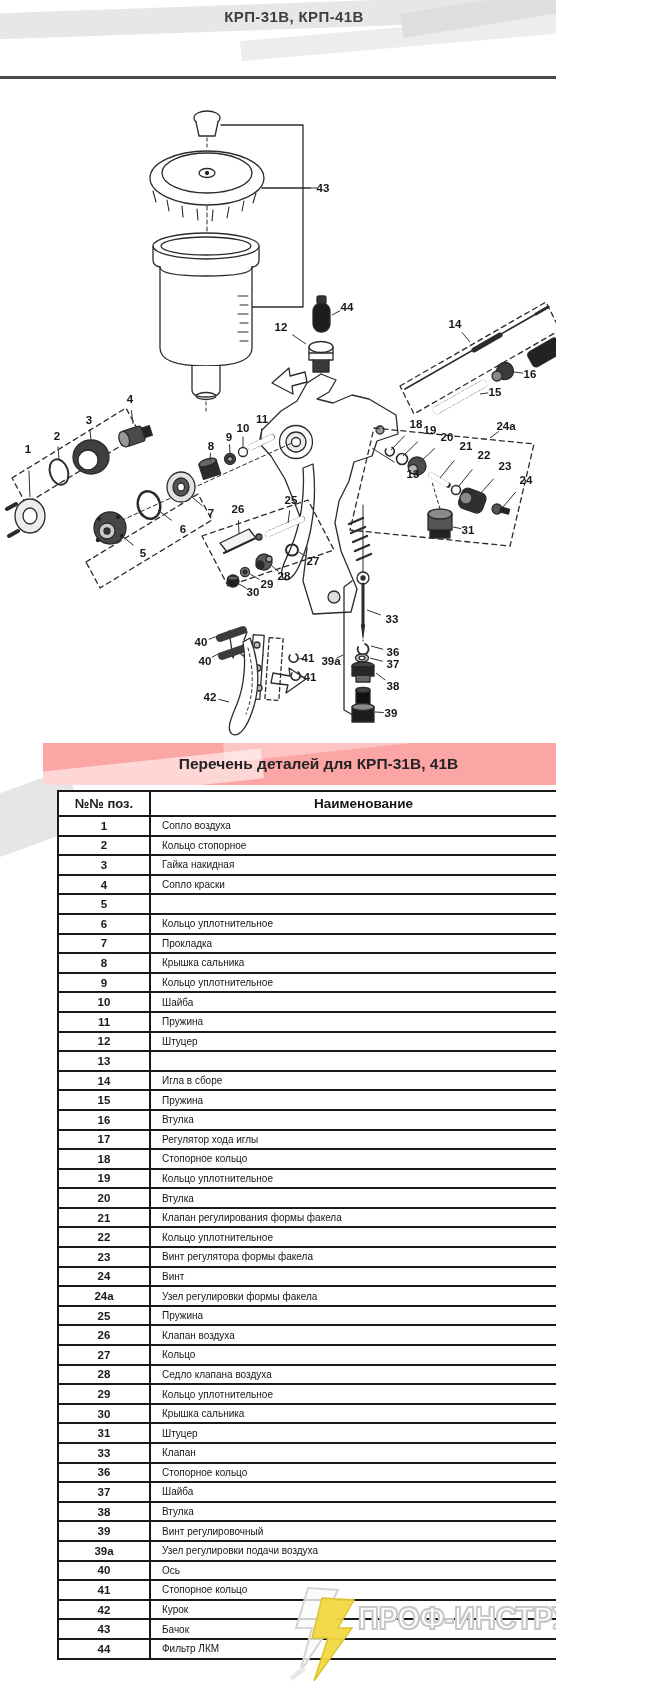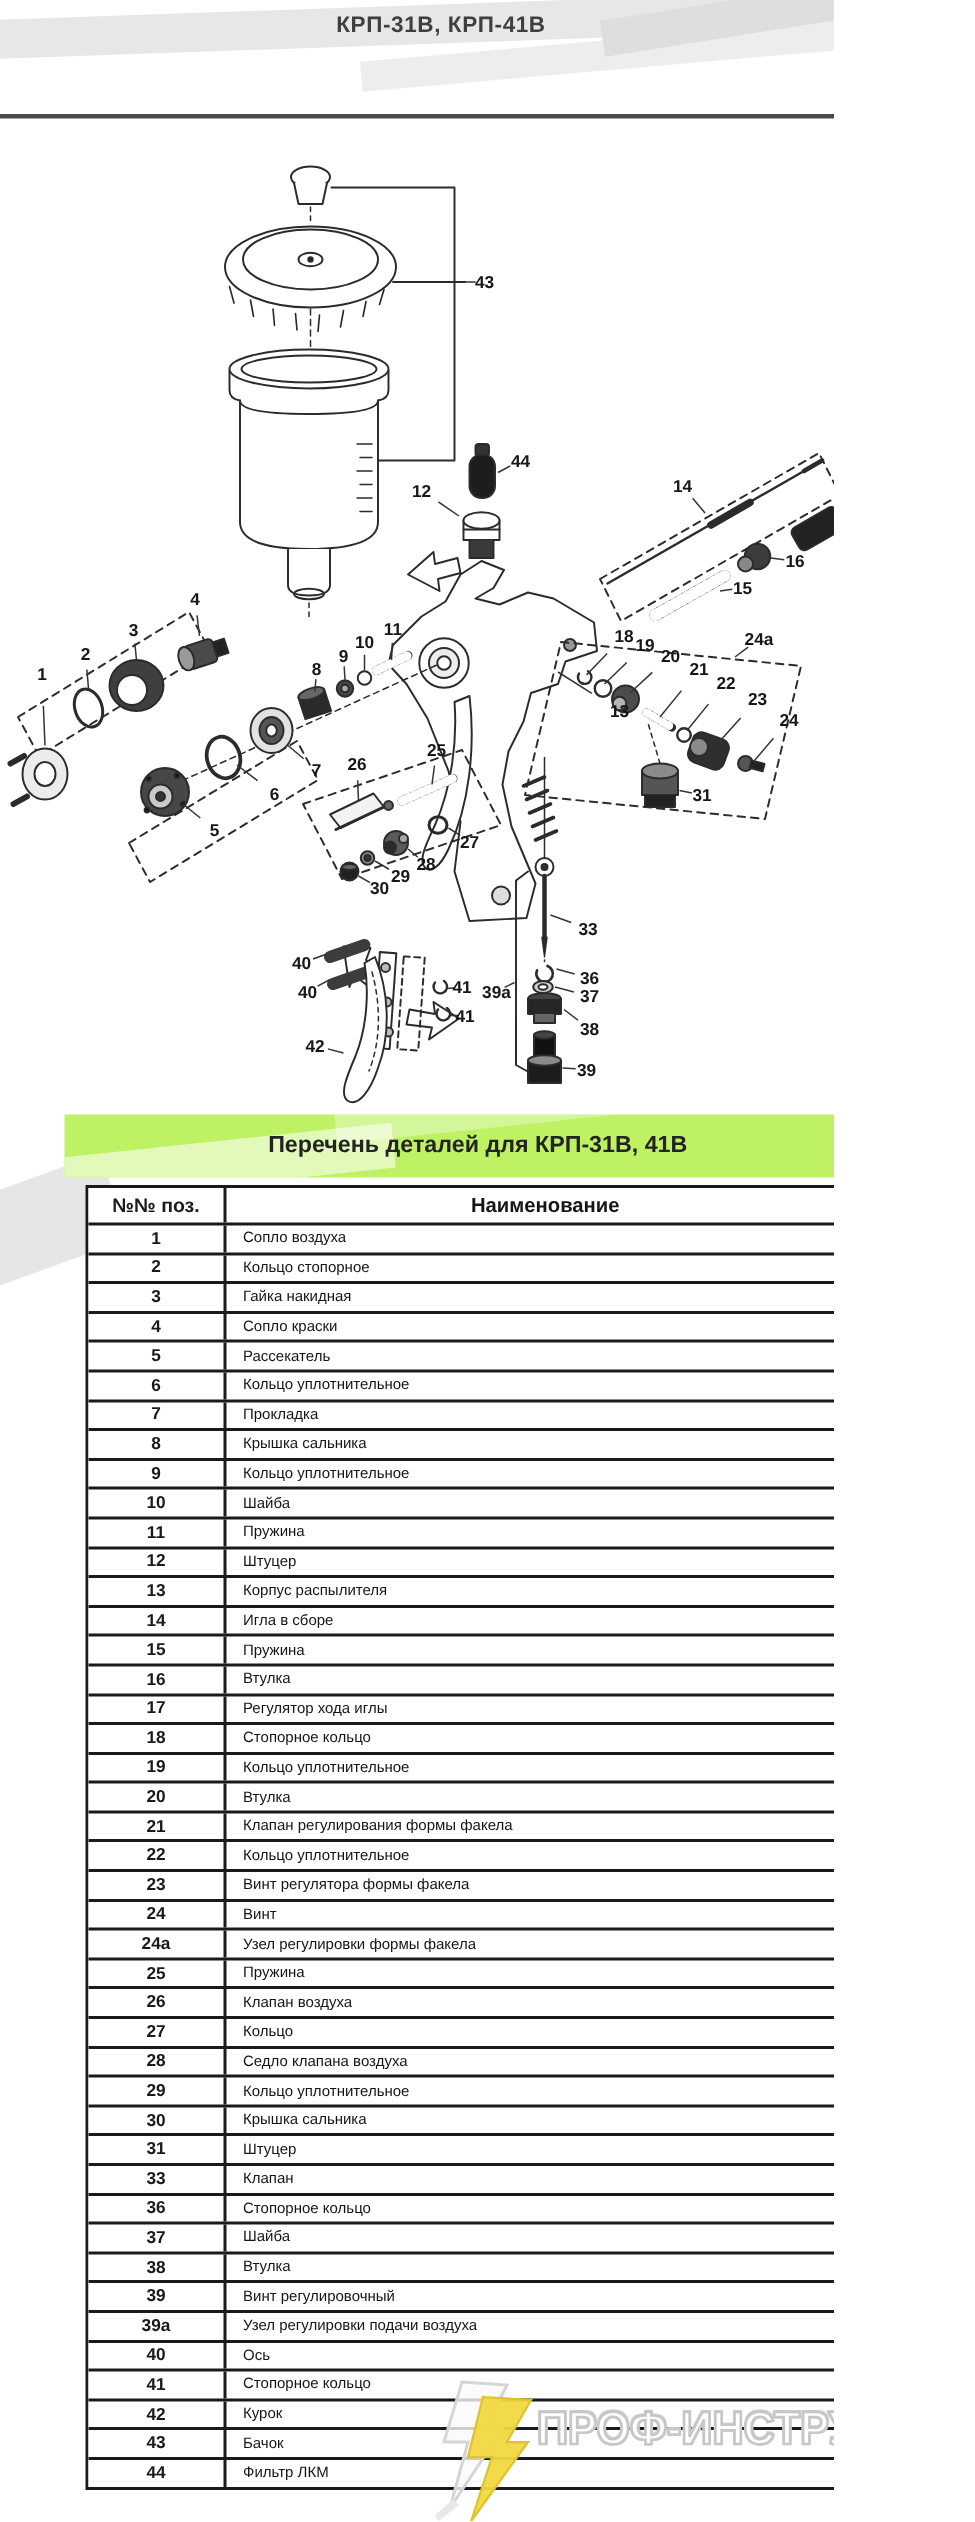--- a/index.html
+++ b/index.html
@@ -13,21 +13,21 @@
   .s5{left:540px;top:806px;width:140px;height:70px;background:#e6e6e6;transform:rotate(-16deg);}
   .s6{left:545px;top:995px;width:120px;height:55px;background:#ededed;transform:rotate(-12deg);}
 
   .hdr-title{position:absolute;top:8px;left:0;width:588px;text-align:center;z-index:2;
              font-size:15px;font-weight:bold;color:#3f3f3f;letter-spacing:.4px;}
   .hdr-rule{position:absolute;top:76px;left:0;width:588px;height:3px;background:#4a4a4a;z-index:2;}
 
   #diagram{position:absolute;top:0;left:0;z-index:1;}
   #diagram text{font-family:"Liberation Sans",sans-serif;font-size:11.5px;font-weight:bold;fill:#171717;}
 
-  .band{position:absolute;top:743px;left:43px;width:551px;height:42px;background:#bef264;z-index:1;overflow:hidden;}
+  .band{position:absolute;top:743px;left:43px;width:551px;height:42px;background:#fca5a5;z-index:1;overflow:hidden;}
   .band .shineA{position:absolute;left:-20px;top:18px;width:240px;height:30px;background:rgba(255,255,255,.55);transform:rotate(-6deg);}
   .band .shineB{position:absolute;left:180px;top:-18px;width:300px;height:22px;background:rgba(255,255,255,.35);transform:rotate(-6deg);}
   .band-title{position:relative;z-index:1;width:100%;text-align:center;line-height:42px;
               font-size:15.5px;font-weight:bold;color:#232323;}
 
   .tbl{position:absolute;top:790px;left:57px;width:517px;z-index:2;background:#fff;
        border:2px solid #1a1a1a;box-sizing:border-box;}
   .tr{display:flex;box-sizing:border-box;height:19.6px;border-top:2px solid #1a1a1a;background:#fff;}
   .tr.head{height:23px;border-top:none;}
   .td-num{width:92px;flex:0 0 92px;border-right:2px solid #1a1a1a;box-sizing:border-box;
@@ -362,21 +362,20 @@
       <div class="tr">
         <div class="td-num">3</div>
         <div class="td-name">Гайка накидная</div>
       </div>
       <div class="tr">
         <div class="td-num">4</div>
         <div class="td-name">Сопло краски</div>
       </div>
       <div class="tr">
         <div class="td-num">5</div>
-        <div class="td-name">Рассекатель</div>
       </div>
       <div class="tr">
         <div class="td-num">6</div>
         <div class="td-name">Кольцо уплотнительное</div>
       </div>
       <div class="tr">
         <div class="td-num">7</div>
         <div class="td-name">Прокладка</div>
       </div>
       <div class="tr">
@@ -394,21 +393,20 @@
       <div class="tr">
         <div class="td-num">11</div>
         <div class="td-name">Пружина</div>
       </div>
       <div class="tr">
         <div class="td-num">12</div>
         <div class="td-name">Штуцер</div>
       </div>
       <div class="tr">
         <div class="td-num">13</div>
-        <div class="td-name">Корпус распылителя</div>
       </div>
       <div class="tr">
         <div class="td-num">14</div>
         <div class="td-name">Игла в сборе</div>
       </div>
       <div class="tr">
         <div class="td-num">15</div>
         <div class="td-name">Пружина</div>
       </div>
       <div class="tr">

